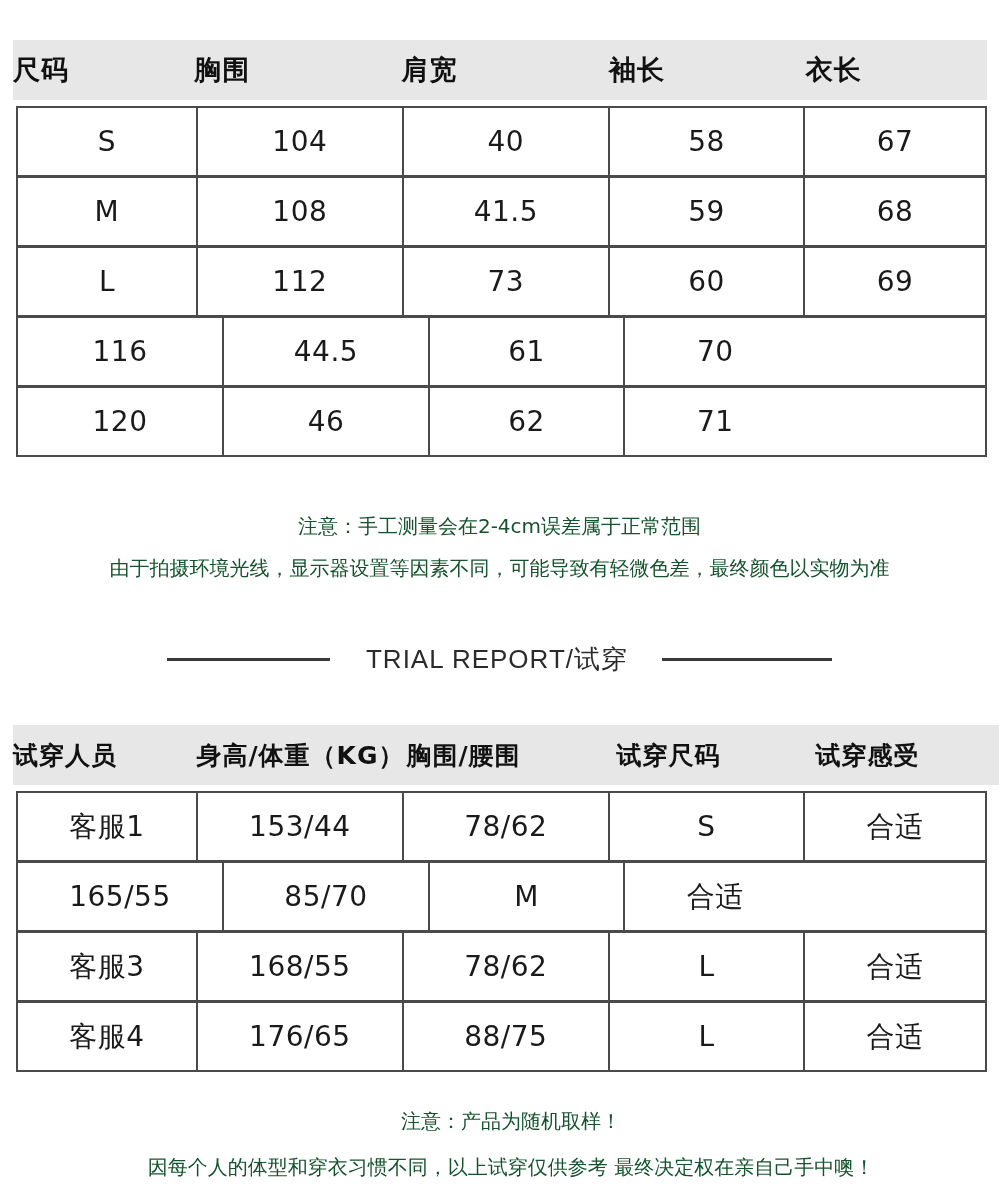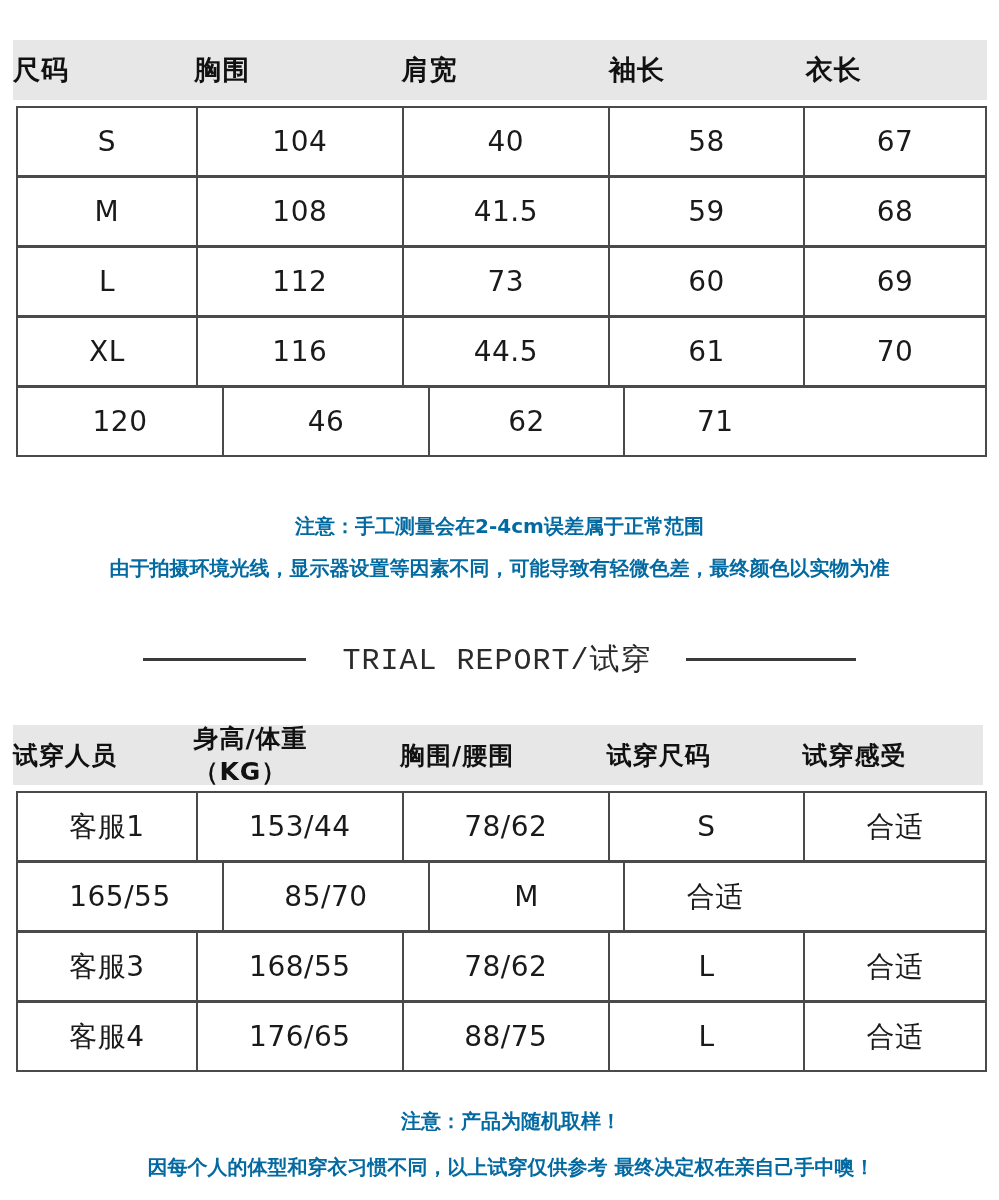--- a/index.html
+++ b/index.html
@@ -14,21 +14,21 @@
   }
 
   
   .thead {
     height: 60px;
     background: #e7e7e7;
     display: flex;
     align-items: center;
   }
   .thead1 { margin: 40px 12px 6px 13px; }
-  .thead2 { margin: 48px 16px 6px 13px; }
+  .thead2 { margin: 48px 0 6px 13px; }
   .thead .hcell {
     text-align: left;
     font-size: 27px;
     font-weight: bold;
     color: #111111;
     letter-spacing: 1px;
   }
   .thead2 .hcell { font-size: 25px; }
 
   
@@ -56,44 +56,44 @@
   
   .c0 { width: 18.6%; }
   .c1 { width: 21.3%; text-align: center; }
   .c2 { width: 21.3%; text-align: center; }
   .c3 { width: 20.2%; }
   .c4 { width: 18.6%; }
 
   
   .note {
     text-align: center;
-    color: #0369a1;
-    font-weight: bold;
+    color: #14532d;
+    font-weight: normal;
     font-size: 20px;
   }
   .note1 { margin-top: 48px; line-height: 42px; }
   .note2 { margin-top: 26px; line-height: 46px; margin-left: 23px; }
 
   
   .title-row {
     margin-top: 52px;
     height: 36px;
     display: flex;
     align-items: center;
     justify-content: center;
   }
   .rule {
     height: 3px;
     background: #3a3a3a;
   }
   .rule-left  { width: 163px; margin-right: 36px; }
   .rule-right { width: 170px; margin-left: 34px; }
   .section-title {
-    font-family: Liberation Mono, monospace;
-    font-size: 30px;
+    font-family: Liberation Sans, sans-serif;
+    font-size: 26px;
     color: #2b2b2b;
     letter-spacing: 1px;
     white-space: nowrap;
   }
 </style>
 </head>
 <body>
 
 <div class="page">
 
@@ -121,21 +121,20 @@
       <div class="tcell c4">68</div>
     </div>
     <div class="trow">
       <div class="tcell c0">L</div>
       <div class="tcell c1">112</div>
       <div class="tcell c2">73</div>
       <div class="tcell c3">60</div>
       <div class="tcell c4">69</div>
     </div>
     <div class="trow">
-      <div class="tcell c0">XL</div>
       <div class="tcell c1">116</div>
       <div class="tcell c2">44.5</div>
       <div class="tcell c3">61</div>
       <div class="tcell c4">70</div>
     </div>
     <div class="trow">
       <div class="tcell c1">120</div>
       <div class="tcell c2">46</div>
       <div class="tcell c3">62</div>
       <div class="tcell c4">71</div>

